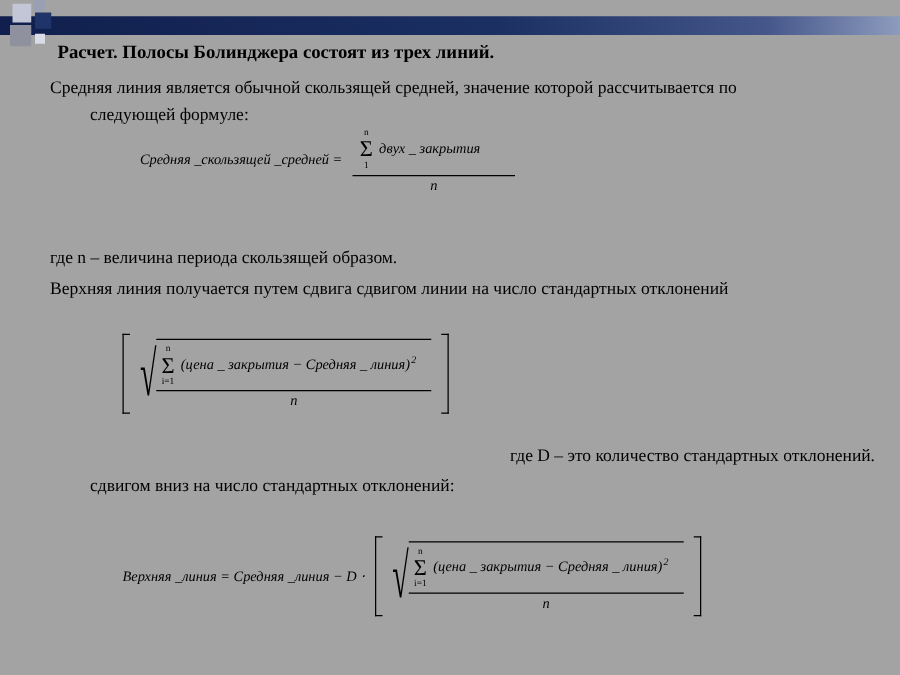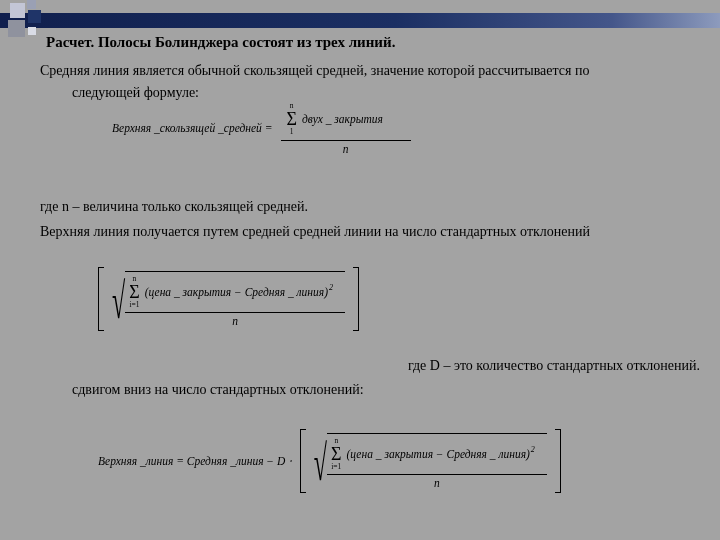--- a/index.html
+++ b/index.html
@@ -72,40 +72,40 @@
   <div class="sq sq5"></div>
 
   <div class="title">Расчет. Полосы Болинджера состоят из трех линий.</div>
 
   <div class="para" style="left:40px; top:60px; width:660px;">
     <div>Средняя линия является обычной скользящей средней, значение которой рассчитывается по</div>
     <div class="indent">следующей формуле:</div>
   </div>
 
   <div class="formula f1" style="left:112px; top:102px;">
-    <span class="flhs">Верхняя _скользящей _средней =</span>
+    <span class="flhs">Средняя _скользящей _средней =</span>
     <span class="frac">
       <span class="num">
         <span class="sum">
           <span class="lim">n</span>
           <span class="sigma">Σ</span>
           <span class="lim">1</span>
         </span>
         <span>двух _ закрытия</span>
       </span>
       <span class="den">n</span>
     </span>
   </div>
 
   <div class="para" style="left:40px; top:196px; width:660px;">
-    <div>где n – величина только скользящей средней.</div>
+    <div>где n – величина периода скользящей образом.</div>
   </div>
 
   <div class="para" style="left:40px; top:221px; width:680px;">
-    <div>Верхняя линия получается путем средней средней линии на число стандартных отклонений</div>
+    <div>Верхняя линия получается путем сдвига сдвигом линии на число стандартных отклонений</div>
   </div>
 
   <div class="formula" style="left:98px; top:266px;">
     <span class="bigbr bl"></span>
     <span class="sqrt-wrap">
       <span class="radical">√</span>
       <span class="frac">
         <span class="num">
           <span class="sum">
             <span class="lim">n</span>

